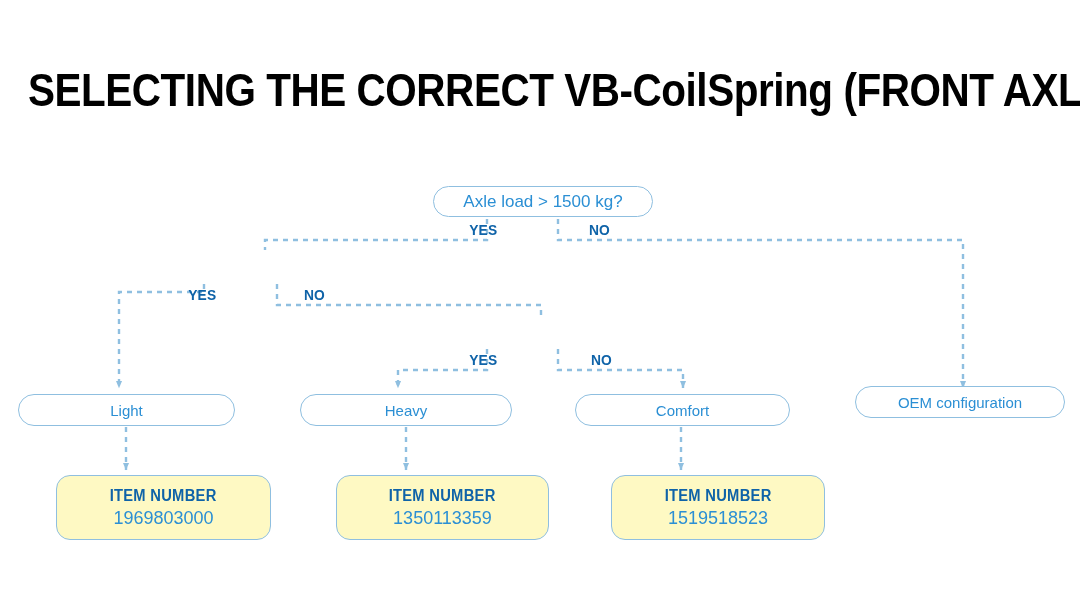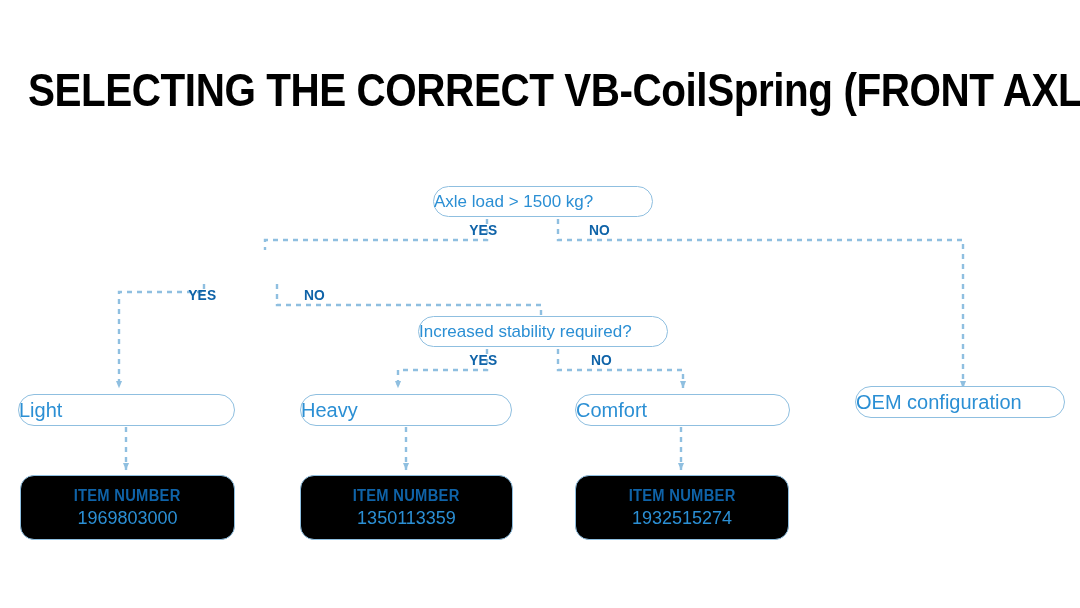--- a/index.html
+++ b/index.html
@@ -32,38 +32,40 @@
     pointer-events: none;
   }
 
   .node {
     position: absolute;
     border: 1.6px solid #8fbfe0;
     border-radius: 999px;
     background: #ffffff;
     display: flex;
     align-items: center;
+    justify-content: center;
     color: #2b8fd4;
     font-size: 17px;
     font-weight: 400;
     white-space: nowrap;
   }
   .node.decision { height: 31px; }
-  .node.category { height: 32px; font-size: 20px; }
+  .node.category { height: 32px; font-size: 15px; }
 
   .itembox {
     position: absolute;
     border: 1.6px solid #8fbfe0;
     border-radius: 14px;
-    background: #000000;
+    background: #fef9c3;
     display: flex;
     flex-direction: column;
     align-items: center;
     justify-content: center;
     gap: 3px;
+    margin-left: 36px;
   }
   .itembox .it-label {
     font-size: 16px;
     font-weight: 700;
     color: #0f63a8;
     letter-spacing: 0.3px;
     transform: scaleX(0.92);
   }
   .itembox .it-value {
     font-size: 18px;
@@ -116,23 +118,20 @@
 
   <div class="node decision" style="left:433px; top:186px; width:220px;">
     <span>Axle load &gt; 1500 kg?</span>
   </div>
   <div class="branch" style="left:468px; top:221px;">YES</div>
   <div class="branch" style="left:588px; top:221px;">NO</div>
 
   <div class="branch" style="left:187px; top:286px;">YES</div>
   <div class="branch" style="left:303px; top:286px;">NO</div>
 
-  <div class="node decision" style="left:418px; top:316px; width:250px;">
-    <span>Increased stability required?</span>
-  </div>
   <div class="branch" style="left:468px; top:351px;">YES</div>
   <div class="branch" style="left:590px; top:351px;">NO</div>
 
   <div class="node category" style="left:18px; top:394px; width:217px;">
     <span>Light</span>
   </div>
   <div class="node category" style="left:575px; top:394px; width:215px;">
     <span>Comfort</span>
   </div>
   <div class="node category" style="left:300px; top:394px; width:212px;">
@@ -145,16 +144,16 @@
   <div class="itembox" style="left:20px; top:475px; width:215px; height:65px;">
     <div class="it-label">ITEM NUMBER</div>
     <div class="it-value">1969803000</div>
   </div>
   <div class="itembox" style="left:300px; top:475px; width:213px; height:65px;">
     <div class="it-label">ITEM NUMBER</div>
     <div class="it-value">1350113359</div>
   </div>
   <div class="itembox" style="left:575px; top:475px; width:214px; height:65px;">
     <div class="it-label">ITEM NUMBER</div>
-    <div class="it-value">1932515274</div>
+    <div class="it-value">1519518523</div>
   </div>
 
 </div>
 
 </body></html>

